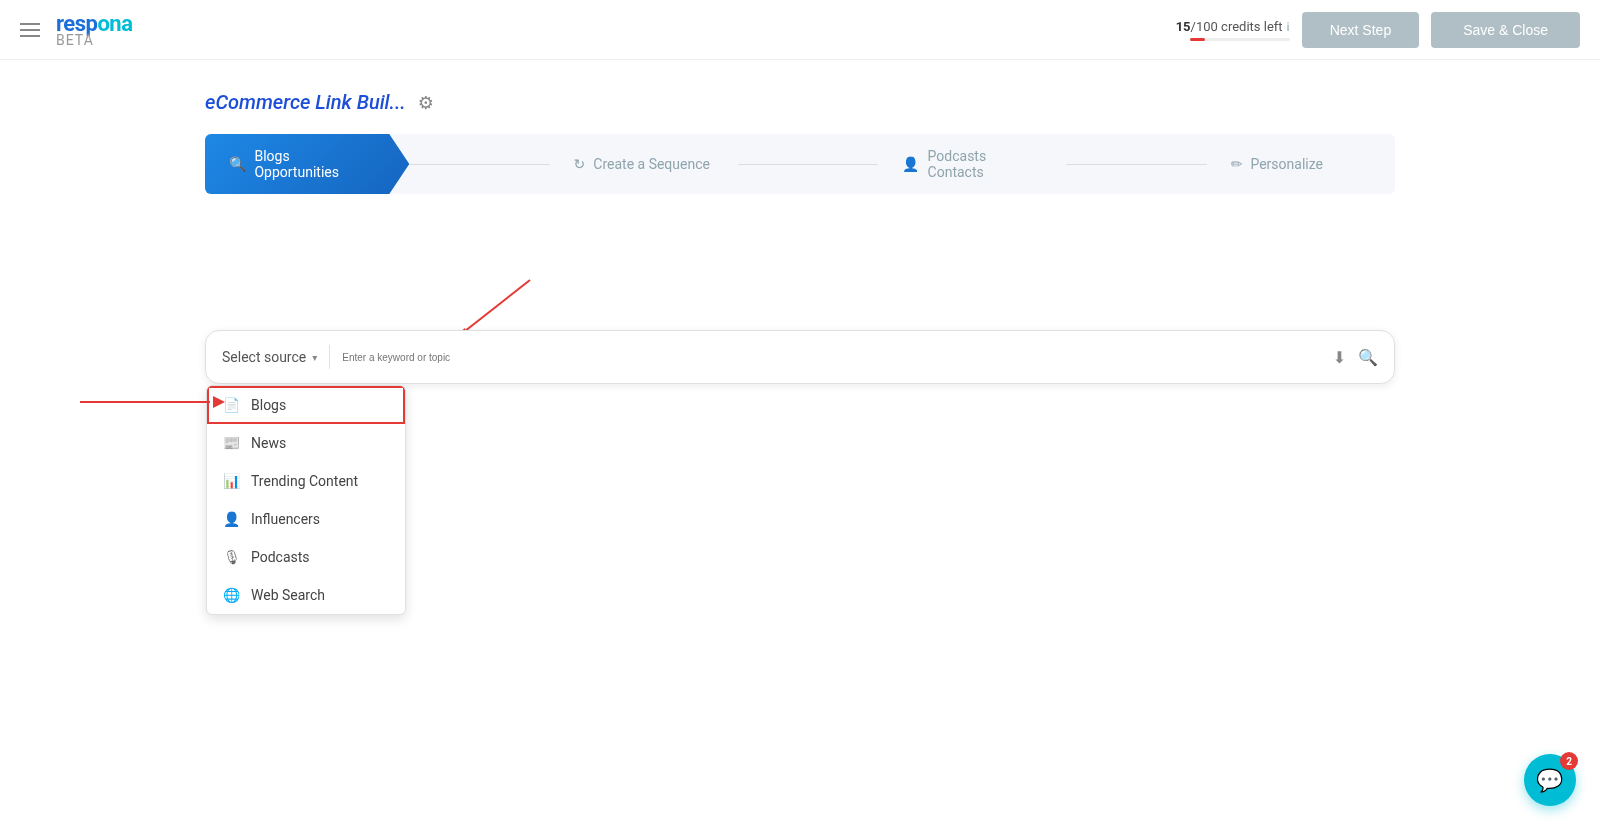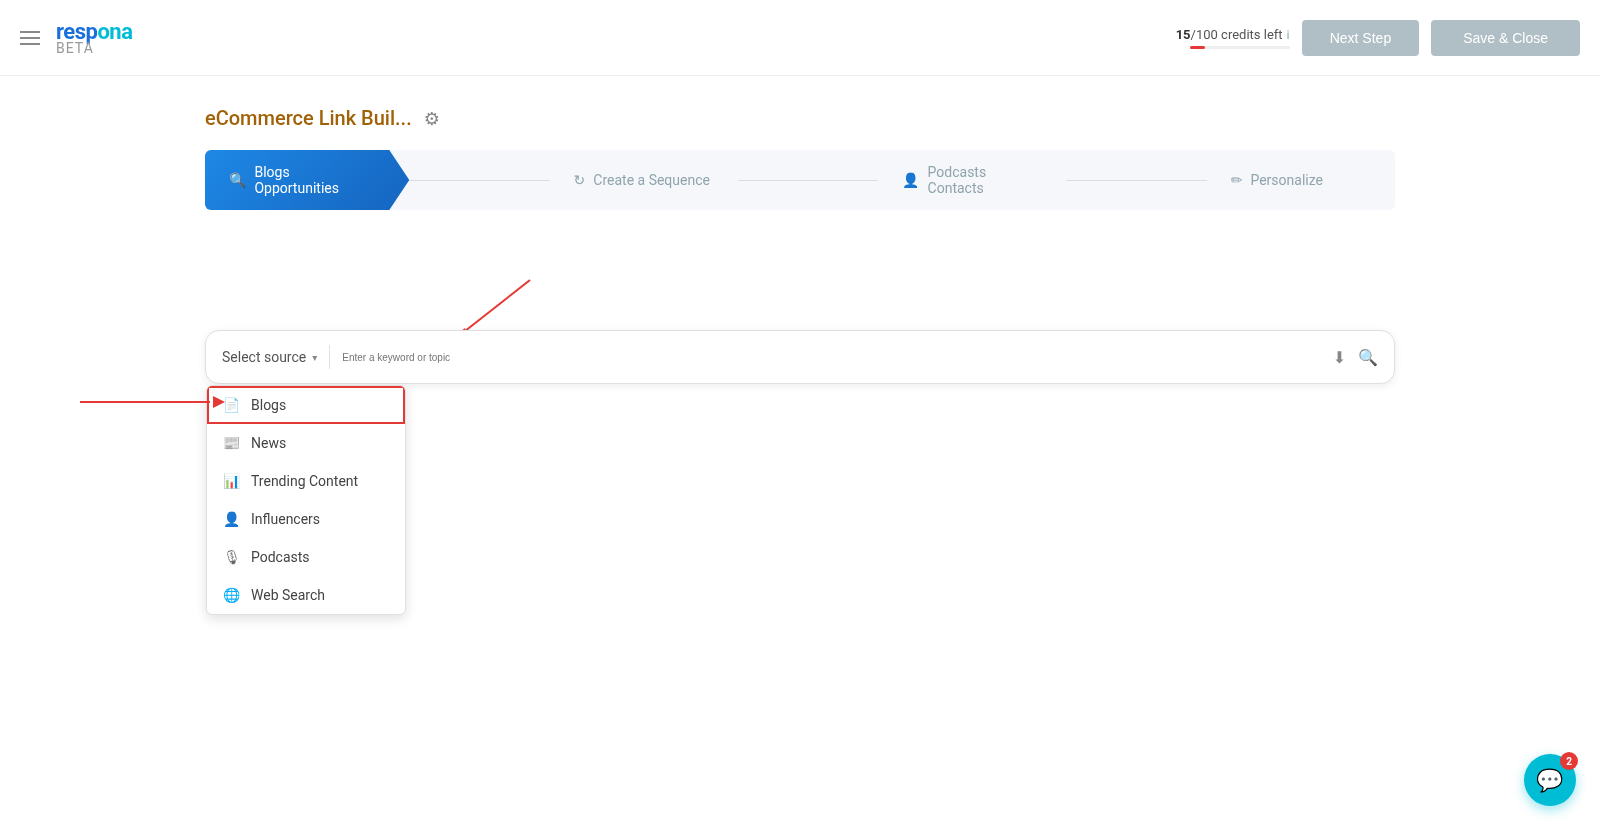--- a/index.html
+++ b/index.html
@@ -4,21 +4,21 @@
   <style>
     * { box-sizing: border-box; margin: 0; padding: 0; }
     body { font-family: -apple-system, BlinkMacSystemFont, 'Segoe UI', Roboto, sans-serif; background: #fff; color: #333; width: 1600px; height: 830px; overflow: hidden; position: relative; }
 
     
     .header {
       display: flex;
       align-items: center;
       justify-content: space-between;
       padding: 0 20px;
-      height: 76px;
+      height: 60px;
       border-bottom: 1px solid #eee;
       background: #fff;
     }
     .header-left {
       display: flex;
       align-items: center;
       gap: 16px;
     }
     .hamburger {
       display: flex; flex-direction: column; gap: 4px; cursor: pointer;
@@ -60,21 +60,21 @@
       cursor: pointer;
       font-weight: 500;
     }
 
     
     .page-title-area {
       padding: 30px 205px 20px;
       display: flex; align-items: center; gap: 12px;
     }
     .page-title {
-      font-size: 20px; font-weight: 500; color: #a16207;
+      font-size: 20px; font-weight: 500; color: #1d4ed8; font-style: italic;
     }
     .gear-icon { font-size: 18px; color: #888; cursor: pointer; }
 
     
     .steps-bar {
       margin: 0 205px;
       display: flex;
       align-items: center;
       background: #f5f7fa;
       border-radius: 6px;

